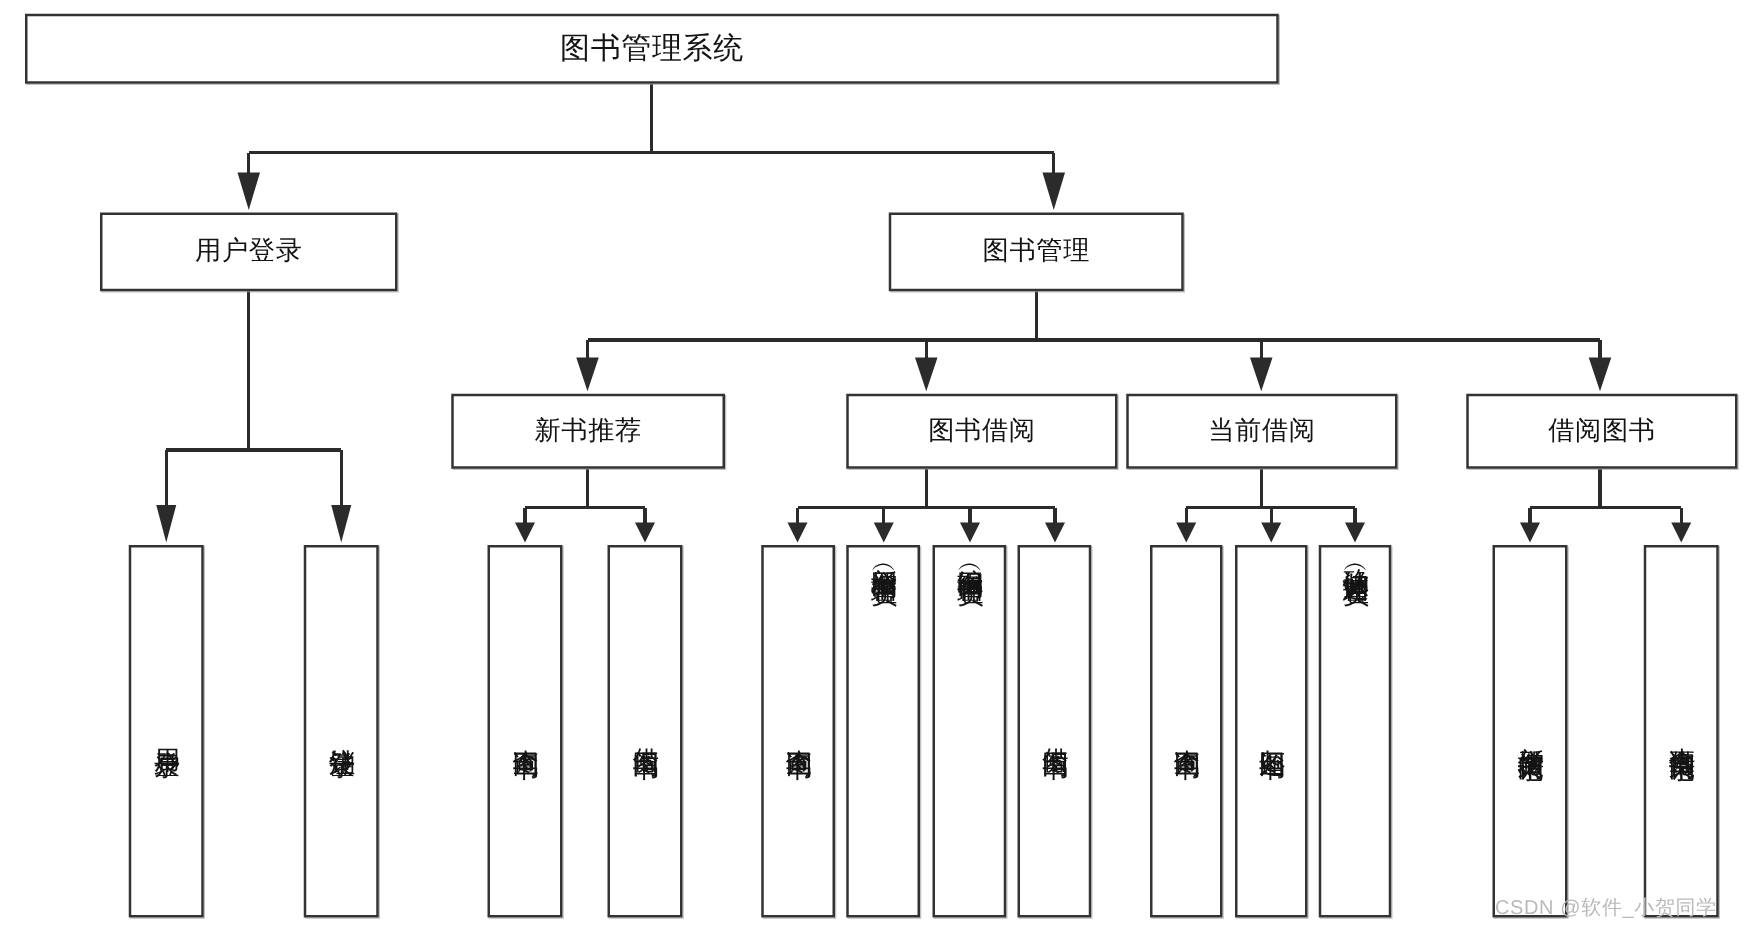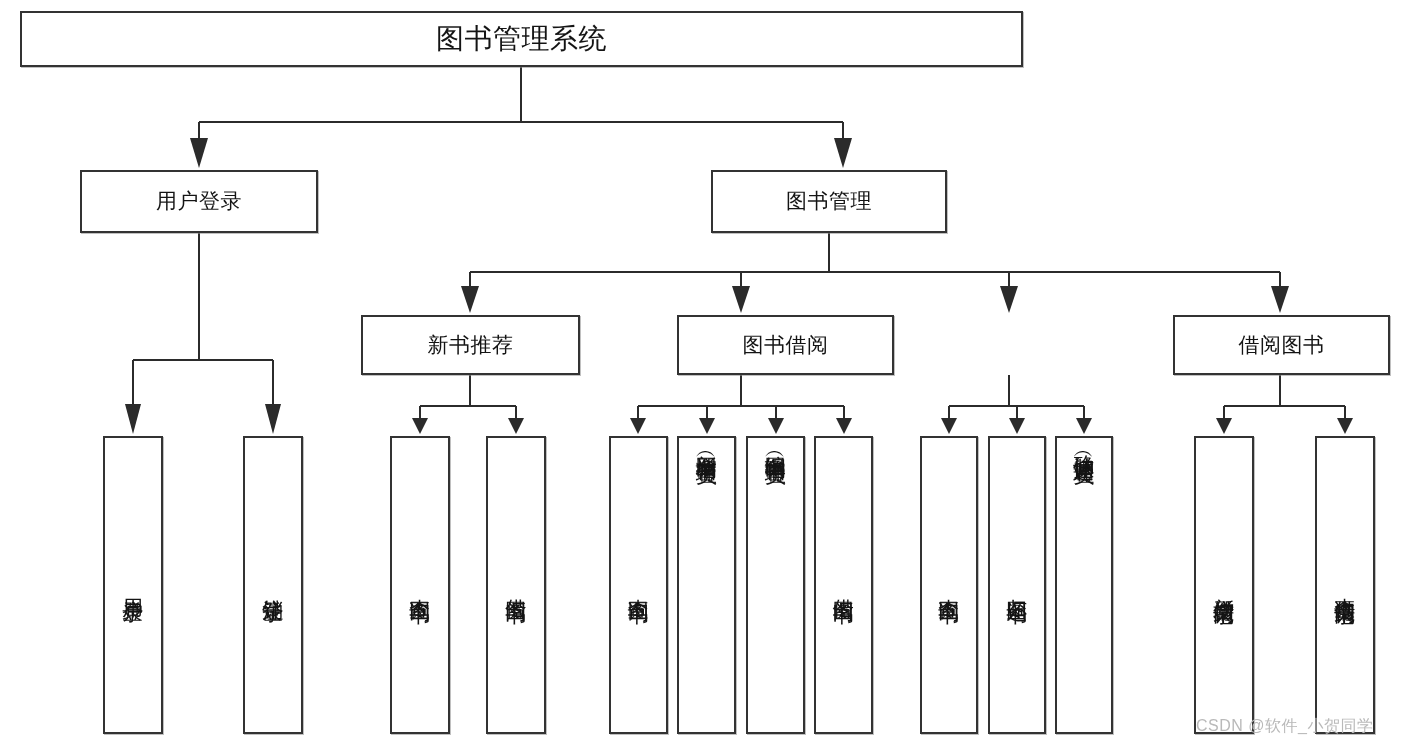--- a/index.html
+++ b/index.html
@@ -37,21 +37,21 @@
     text-align: center;
     color: #111111;
     font-family: "Liberation Sans", "DejaVu Sans", sans-serif;
   }
   .node-label {
     display: block;
     line-height: 1.18;
     letter-spacing: 0.5px;
     color: #141414;
   }
-  .node-root .node-label { font-size: 28px; }
+  .node-root .node-label { font-size: 24px; }
   .node-l2 .node-label  { font-size: 21px; }
   .node-l3 .node-label  { font-size: 21px; text-align: center; }
   .node-leaf {
     align-items: flex-start;
     padding-top: 0;
   }
   .node-leaf .node-label {
     writing-mode: vertical-rl;
     text-orientation: upright;
     font-size: 21px;
@@ -164,20 +164,23 @@
   <div class="node-box node-l2" style="left:711px; top:170px; width:236px; height:63px;">
     <span class="node-label">图书管理</span>
   </div>
 
   <div class="node-box node-l3" style="left:361px; top:315px; width:219px; height:60px;">
     <span class="node-label">新书推荐</span>
   </div>
   <div class="node-box node-l3" style="left:633px; top:315px; width:217px; height:60px;margin-left:44px;">
     <span class="node-label">图书借阅</span>
   </div>
+  <div class="node-box node-l3" style="left:901px; top:315px; width:217px; height:60px;">
+    <span class="node-label">当前借阅</span>
+  </div>
   <div class="node-box node-l3" style="left:1173px; top:315px; width:217px; height:60px;">
     <span class="node-label">借阅图书</span>
   </div>
 
   <div class="node-box node-leaf leaf-mid" style="left:103px; top:436px; width:60px; height:298px;">
     <span class="node-label">用户登录</span>
   </div>
   <div class="node-box node-leaf leaf-mid" style="left:243px; top:436px; width:60px; height:298px;">
     <span class="node-label">注销登录</span>
   </div>

